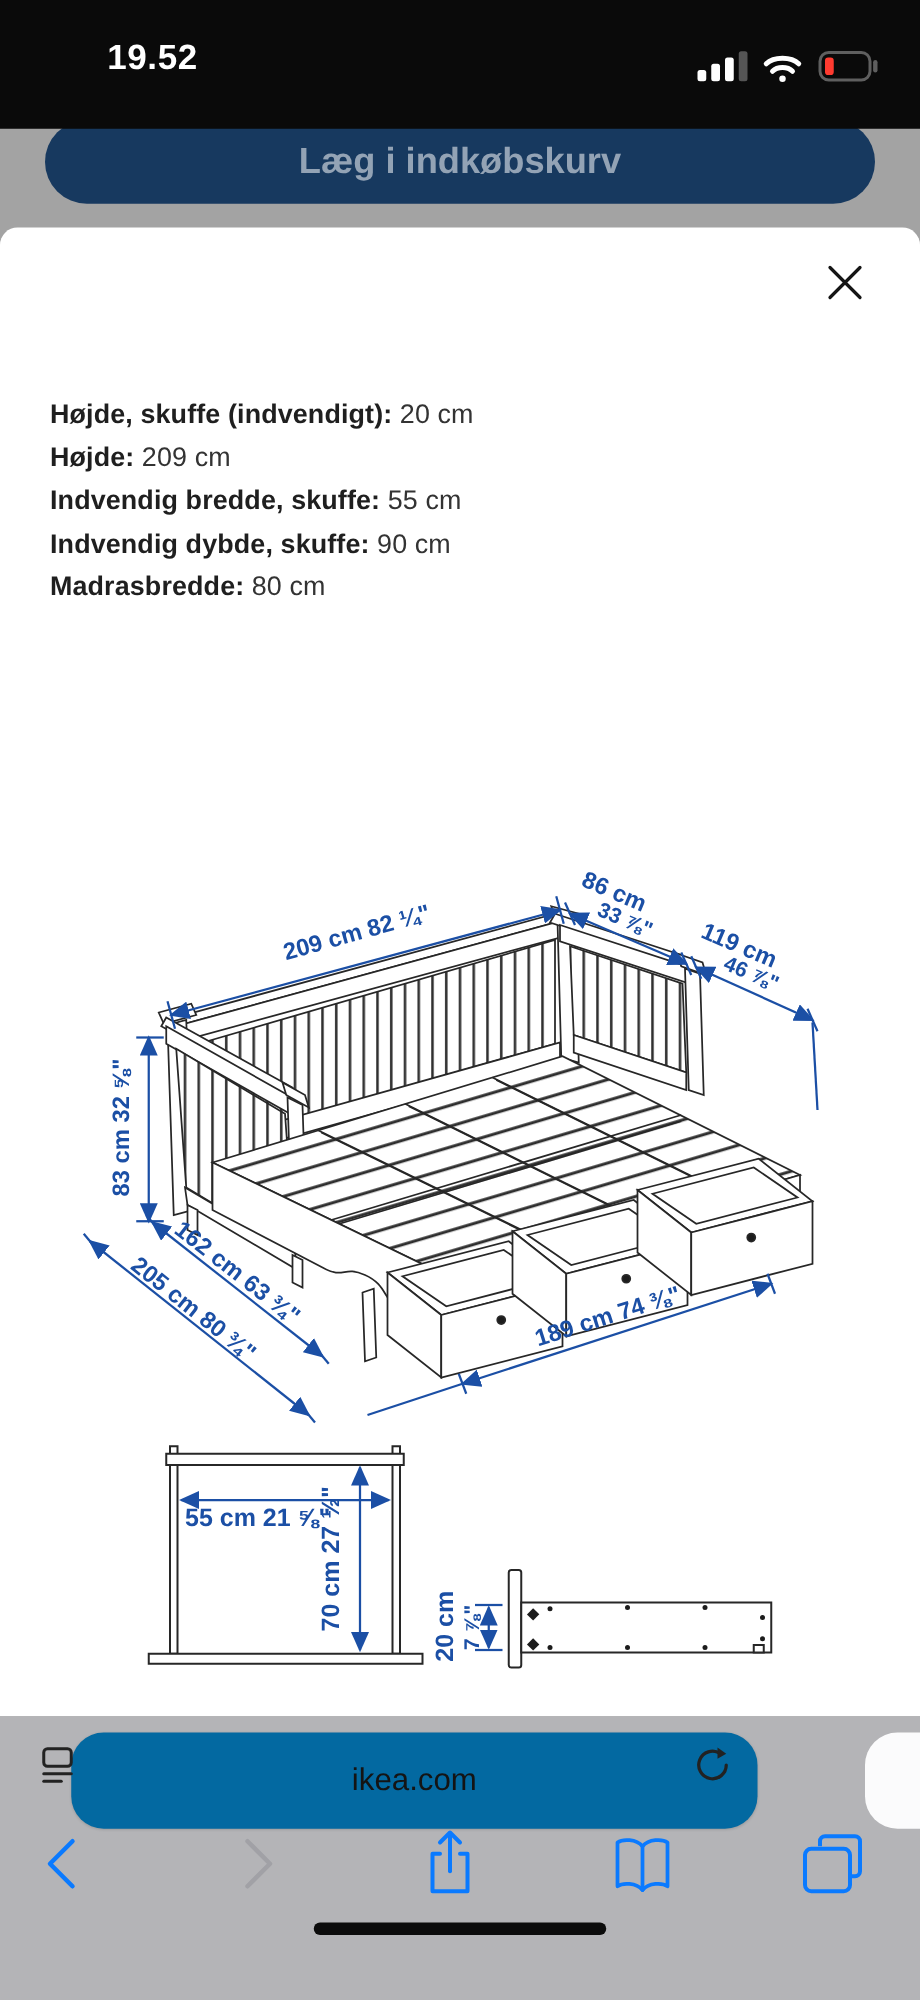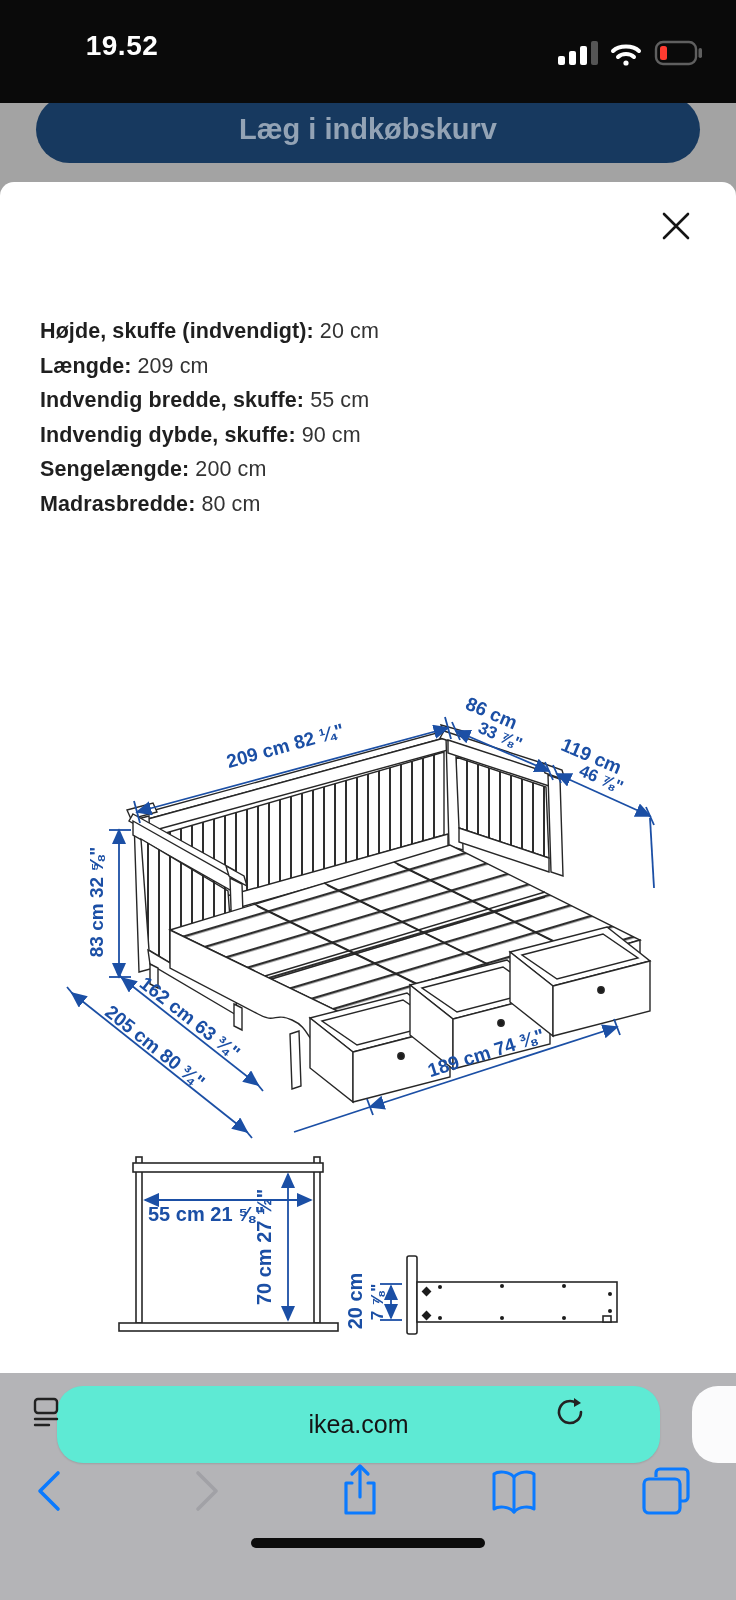--- a/index.html
+++ b/index.html
@@ -21,21 +21,21 @@
   .spec-value{font-weight:400;color:#333333;margin-left:6px;}
   
   .statusbar{position:absolute;left:0;top:0;width:736px;height:103px;background:#0a0a0a;z-index:8;}
   .status-time{position:absolute;left:62px;top:30px;width:120px;text-align:center;color:#ffffff;
                font-size:28px;font-weight:700;letter-spacing:.5px;}
   .status-icons{position:absolute;right:20px;top:36px;}
   
   .art{position:absolute;left:0;top:0;z-index:4;pointer-events:none;}
   
   .browser{position:absolute;left:0;top:1373px;width:736px;height:227px;background:#b4b4b7;z-index:7;}
-  .url-pill{position:absolute;left:57px;top:13px;width:603px;height:77px;background:#5eead4;border-radius:26px;
+  .url-pill{position:absolute;left:57px;top:13px;width:549px;height:77px;background:#0369a1;border-radius:26px;
             box-shadow:0 1px 2px rgba(0,0,0,.12);display:flex;align-items:center;justify-content:center;}
   .url-text{font-size:25px;color:#141414;font-weight:400;}
   .tab-peek{position:absolute;left:692px;top:13px;width:70px;height:77px;background:#fbfbfc;border-radius:26px;}
   .pill-icon{position:absolute;top:0;height:77px;display:flex;align-items:center;background:none;border:none;padding:0;}
   .reader-btn{left:30px;}
   .reload-btn{left:552px;}
   .tb-btn{position:absolute;background:none;border:none;padding:0;}
   .home-indicator{position:absolute;left:251px;top:165px;width:234px;height:10px;border-radius:5px;background:#0c0c0c;}
   .dimtxt{font-weight:700;fill:#1b4fa5;}
 </style>
@@ -46,30 +46,29 @@
 
   <div class="page-dim"></div>
   <button class="cart-btn">Læg i indkøbskurv</button>
 
   <div class="sheet"></div>
 
   <div class="specs">
 
       <div class="spec-row"><span class="spec-label">Højde, skuffe (indvendigt):</span><span class="spec-value">20 cm</span></div>
 
-      <div class="spec-row"><span class="spec-label">Længde:</span><span class="spec-value">209 cm</span></div>
+      <div class="spec-row"><span class="spec-label">Højde:</span><span class="spec-value">209 cm</span></div>
 
 
 
       <div class="spec-row"><span class="spec-label">Indvendig bredde, skuffe:</span><span class="spec-value">55 cm</span></div>
 
       <div class="spec-row"><span class="spec-label">Indvendig dybde, skuffe:</span><span class="spec-value">90 cm</span></div>
 
 
-      <div class="spec-row"><span class="spec-label">Sengelængde:</span><span class="spec-value">200 cm</span></div>
 
 
       <div class="spec-row"><span class="spec-label">Madrasbredde:</span><span class="spec-value">80 cm</span></div>
     </div>
 
   <button class="close-btn">
     <svg width="40" height="40" viewBox="0 0 40 40">
       <path d="M8,8 L32,32 M32,8 L8,32" stroke="#151515" stroke-width="2.6" stroke-linecap="round"></path>
     </svg>
   </button>

